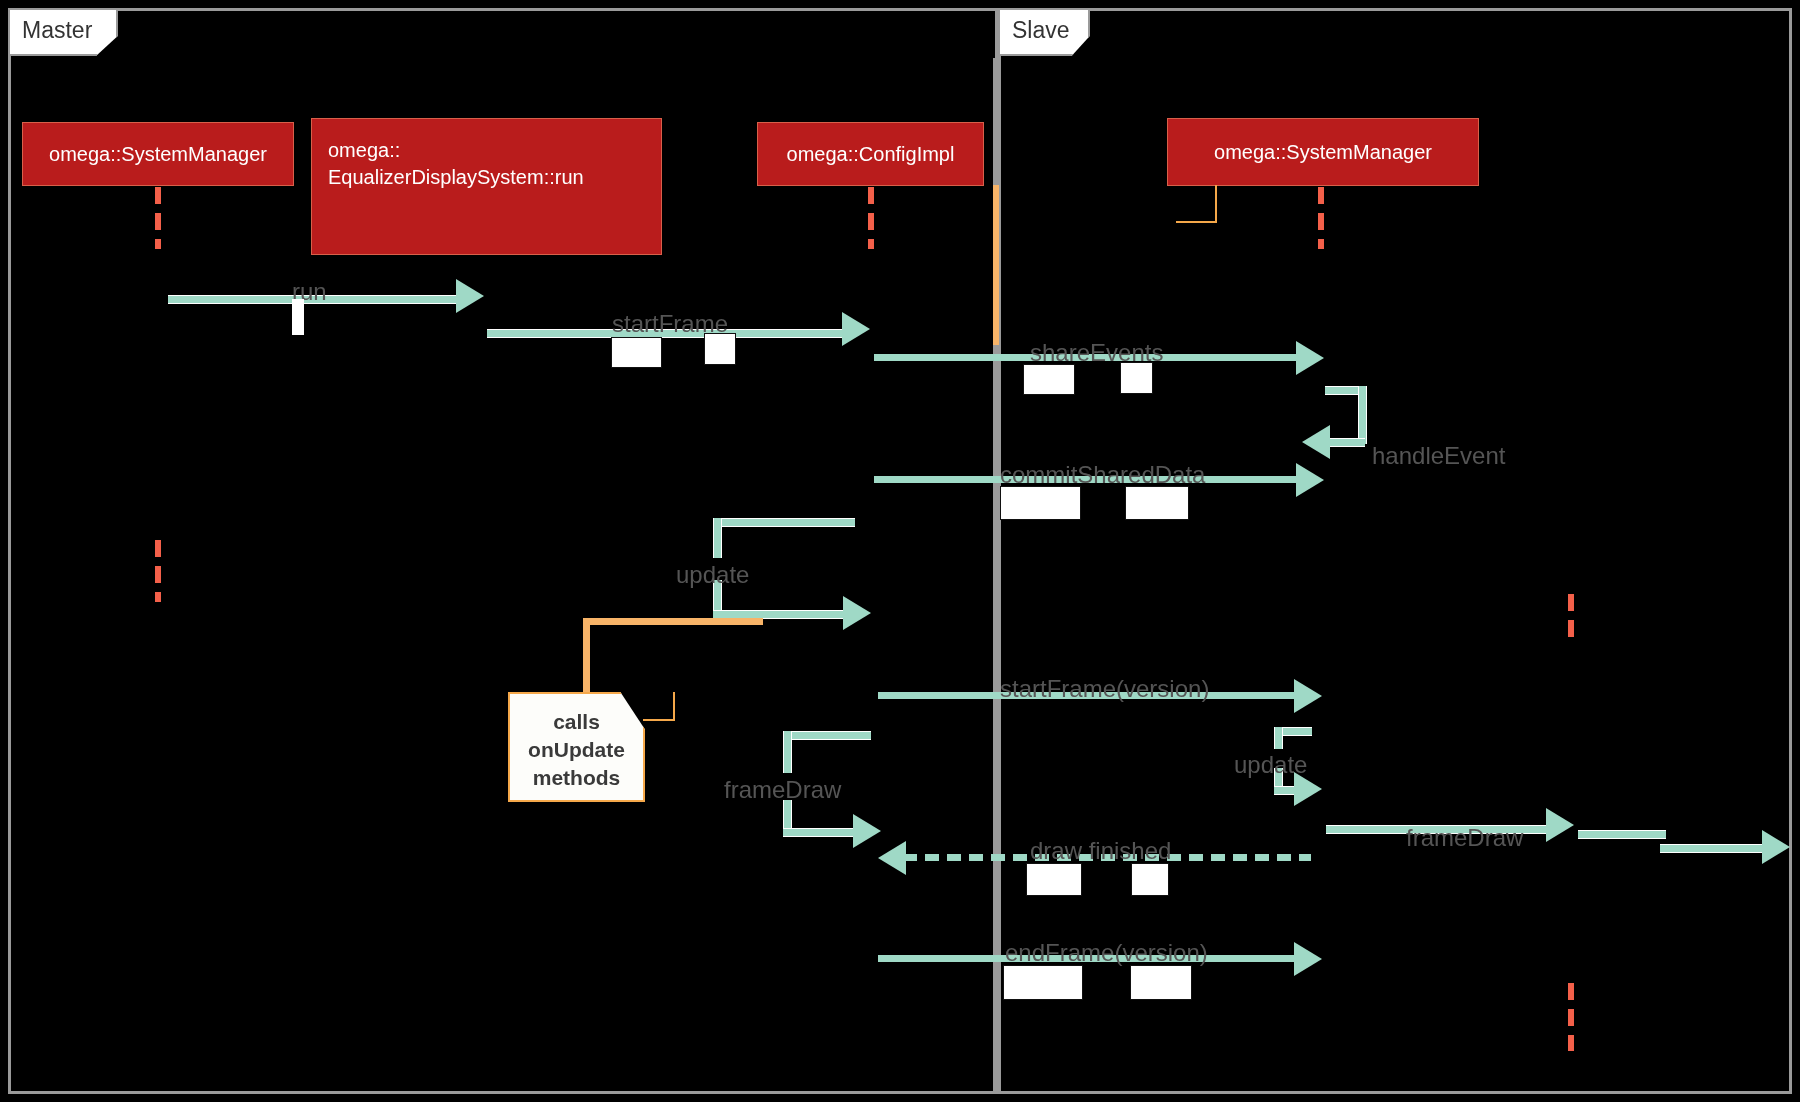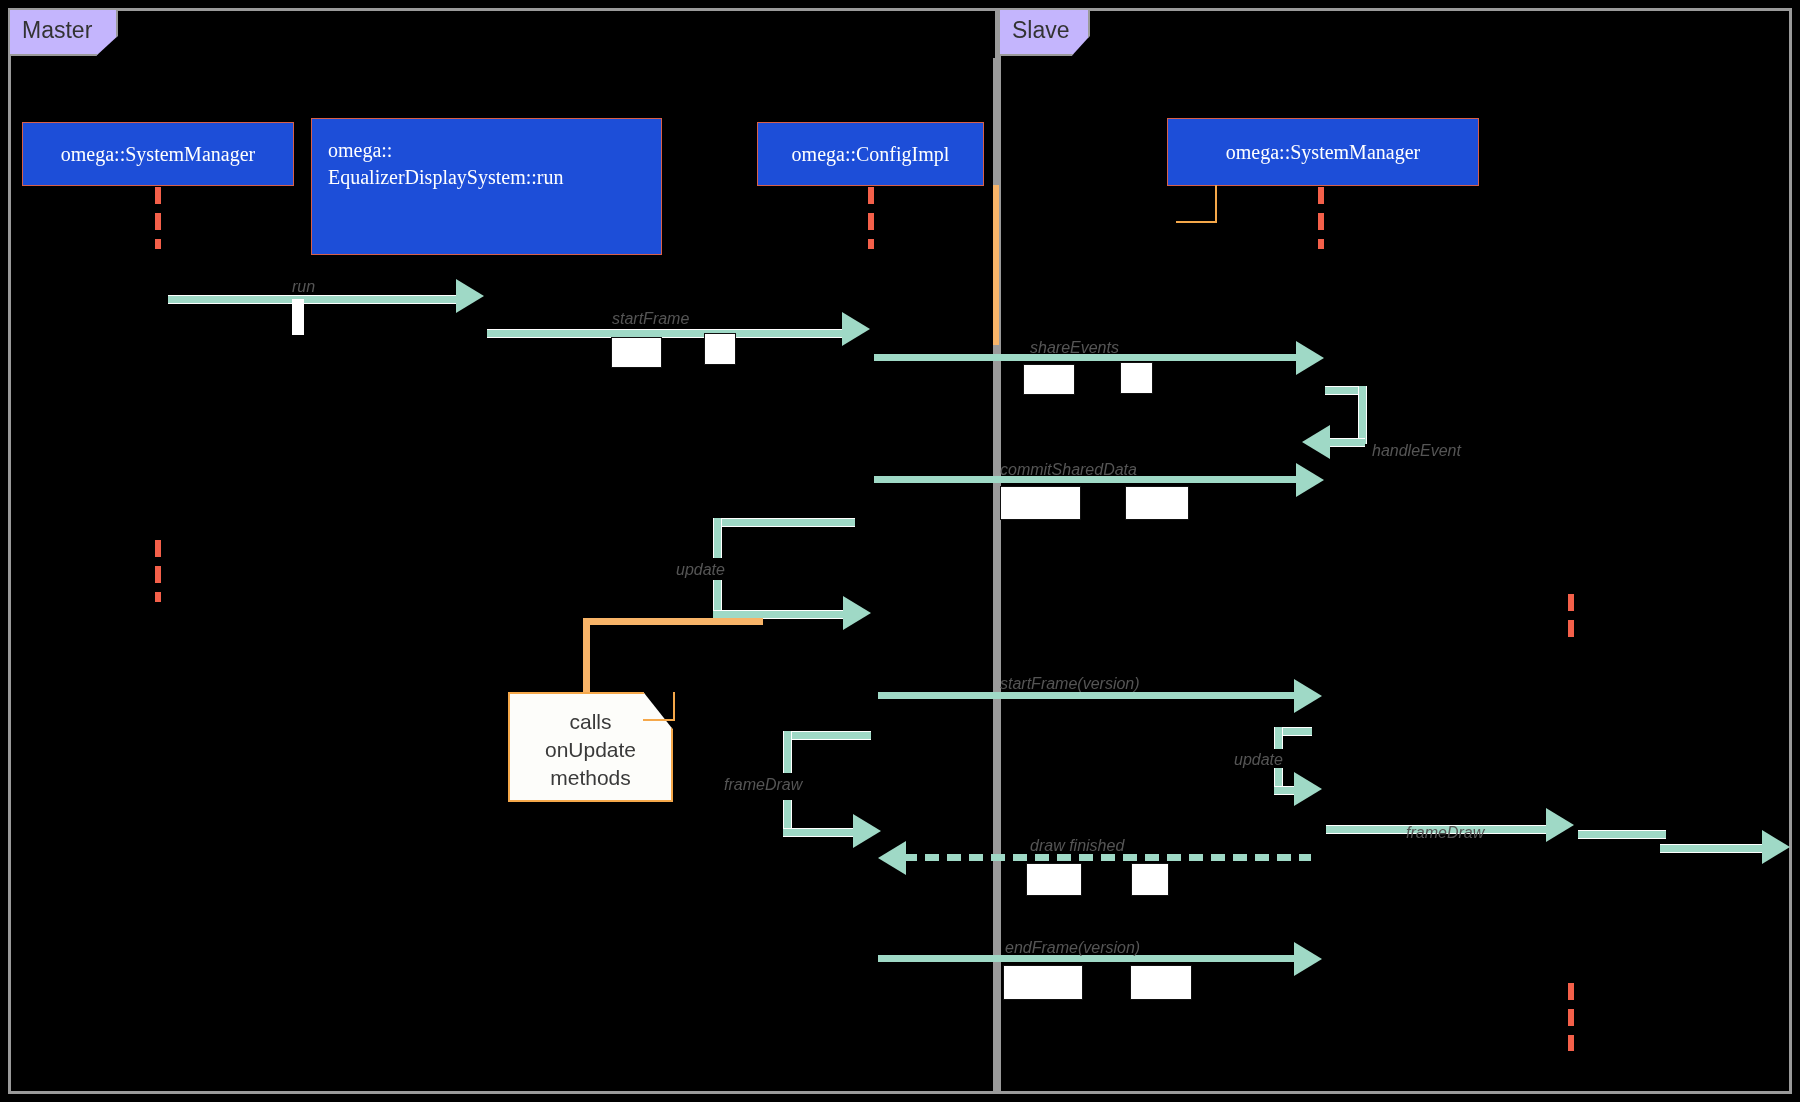--- a/index.html
+++ b/index.html
@@ -15,44 +15,43 @@
   }
   
   .frame {
     position: absolute;
     border: 3px solid #9a9a9a;
     box-sizing: border-box;
     background: transparent;
   }
   .frame-tab {
     position: absolute;
-    background: #c4b5fd;
+    background: #ffffff;
     border: 2px solid #9a9a9a;
     box-sizing: border-box;
     color: #333333;
     font-size: 23px;
     line-height: 1;
     padding: 9px 26px 11px 12px;
     clip-path: polygon(0 0, 100% 0, 100% 58%, 80% 100%, 0 100%);
   }
   
   .lbox {
     position: absolute;
-    background: #1d4ed8;
+    background: #b91c1c;
     border: 1px solid #d8604a;
     box-sizing: border-box;
     color: #ffffff;
     font-size: 20px;
     display: flex;
     align-items: center;
     justify-content: center;
     text-align: center;
     padding: 6px 10px;
     line-height: 1.35;
-    font-family: Liberation Serif, serif;
   }
   .lbox.topleft {
     align-items: flex-start;
     justify-content: flex-start;
     text-align: left;
     padding: 18px 16px;
   }
   
   .lifeline {
     position: absolute;
@@ -122,24 +121,23 @@
   .dashline {
     position: absolute;
     height: 7px;
     background-image: repeating-linear-gradient(
        to right, #9fd9c6 0 14px, rgba(0,0,0,0) 14px 22px);
   }
   
   .mlabel {
     position: absolute;
     color: #555555;
-    font-size: 16px;
+    font-size: 24px;
     white-space: nowrap;
     line-height: 1.25;
-    font-style: italic;
   }
   .mlabel.c { text-align: center; }
   
   .wbox {
     position: absolute;
     background: #ffffff;
     border: 1px solid #111111;
     box-sizing: border-box;
   }
   .wbox.noborder { border: none; }
@@ -232,21 +230,21 @@
   <div class="mline" style="left:713px; top:518px; width:142px;"></div>
   <div class="mvert" style="left:713px; top:518px; height:40px;"></div>
   <div class="mvert" style="left:713px; top:580px; height:37px;"></div>
   <div class="mline" style="left:713px; top:610px; width:133px;"></div>
   <div class="mhead" style="left:843px; top:596px;"></div>
   <div class="mlabel" style="left:676px; top:560px;">update</div>
 
   <div class="oconn" style="left:583px; top:618px; width:180px; height:7px;"></div>
   <div class="oconn" style="left:583px; top:618px; width:7px; height:87px;"></div>
 
-  <div class="note center" style="left:508px; top:692px; width:165px; height:110px;">
+  <div class="note center" style="left:508px; top:692px; width:137px; height:110px;font-weight:bold;">
     <div>calls</div>
     <div>onUpdate</div>
     <div>methods</div>
   </div>
   <div class="note-fold" style="left:643px; top:692px; width:30px; height:27px; border-left:none; border-top:none; border-bottom:2px solid #f5a84a; border-right:2px solid #f5a84a;"></div>
 
   <div class="mline thin" style="left:878px; top:692px; width:420px; height:7px;"></div>
   <div class="mhead" style="left:1294px; top:679px;"></div>
   <div class="mlabel" style="left:1000px; top:674px;">startFrame(version)</div>
 

